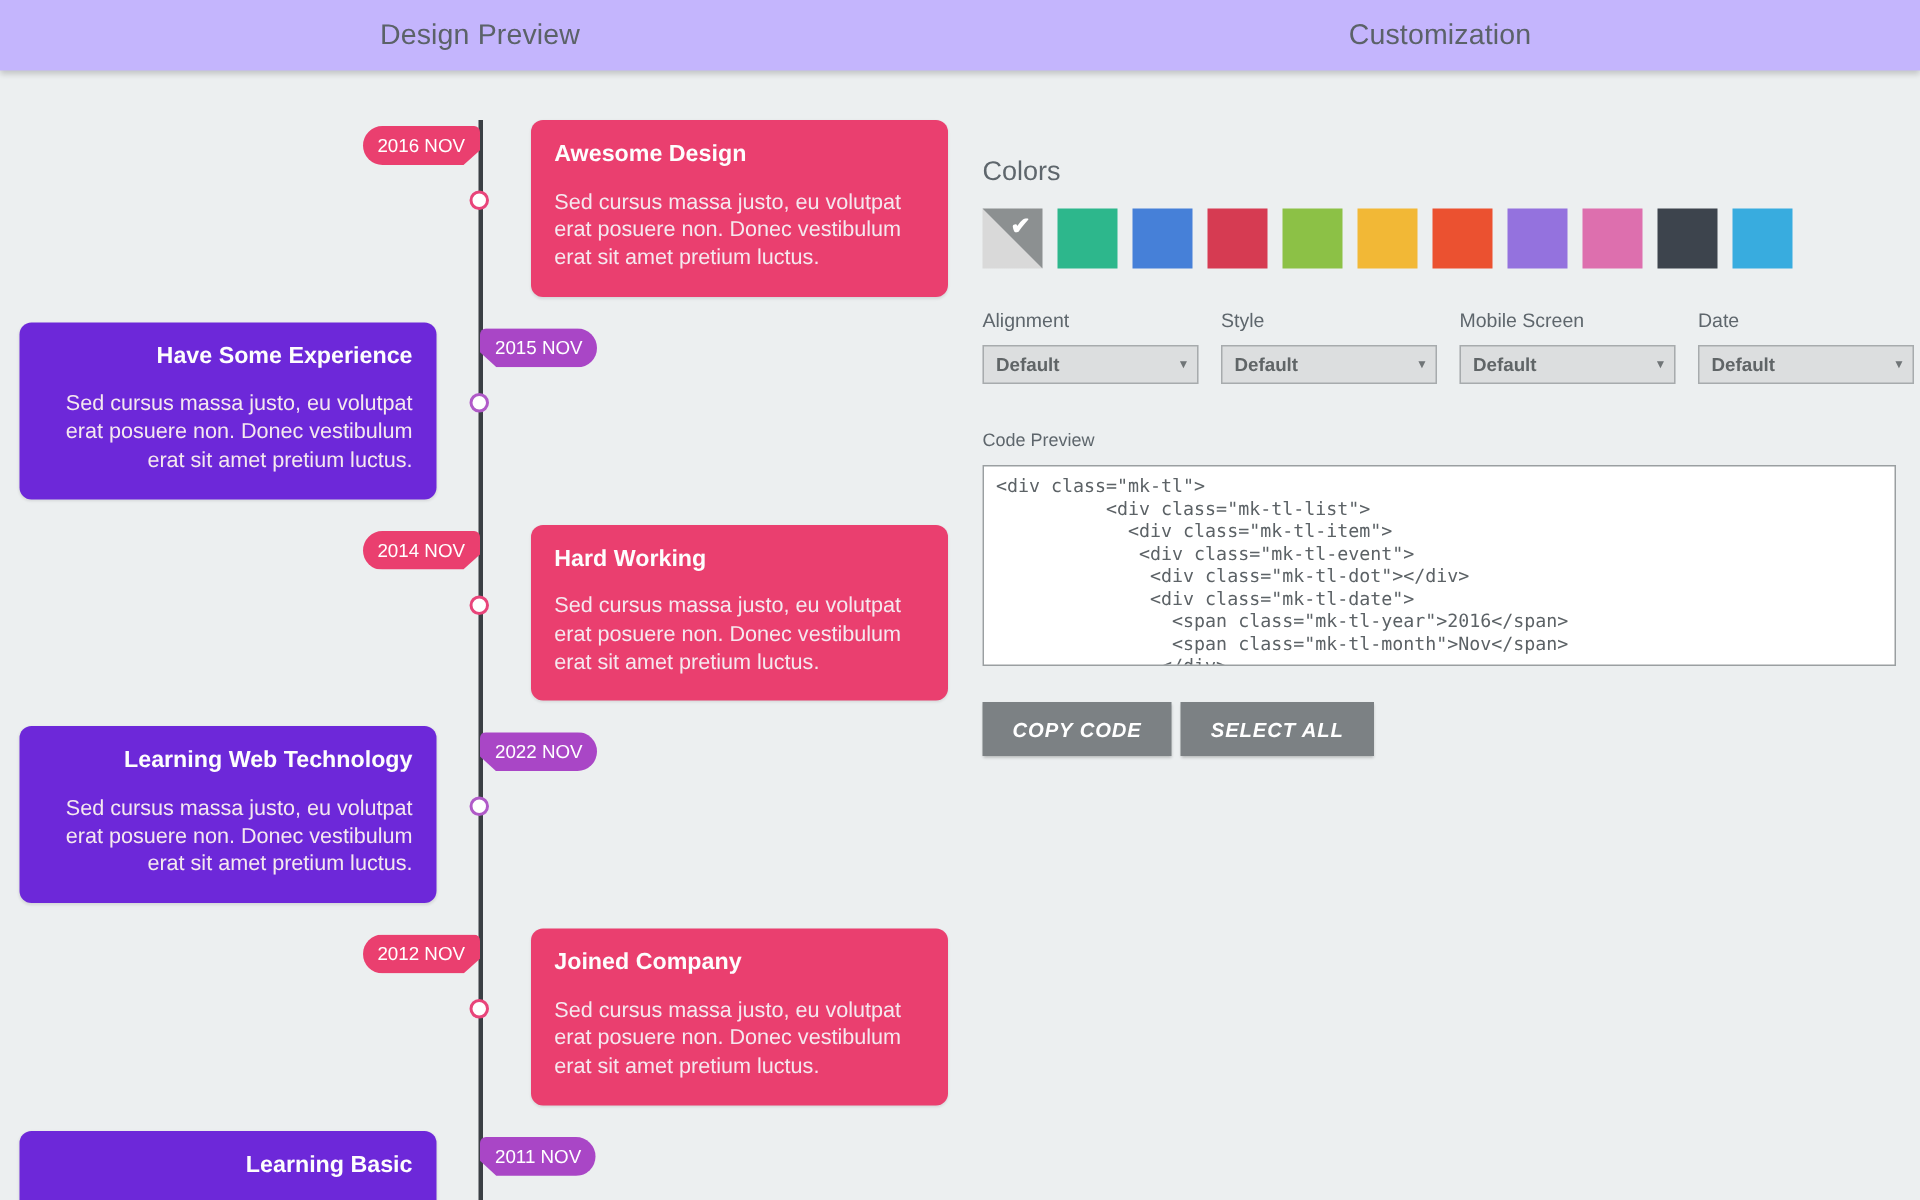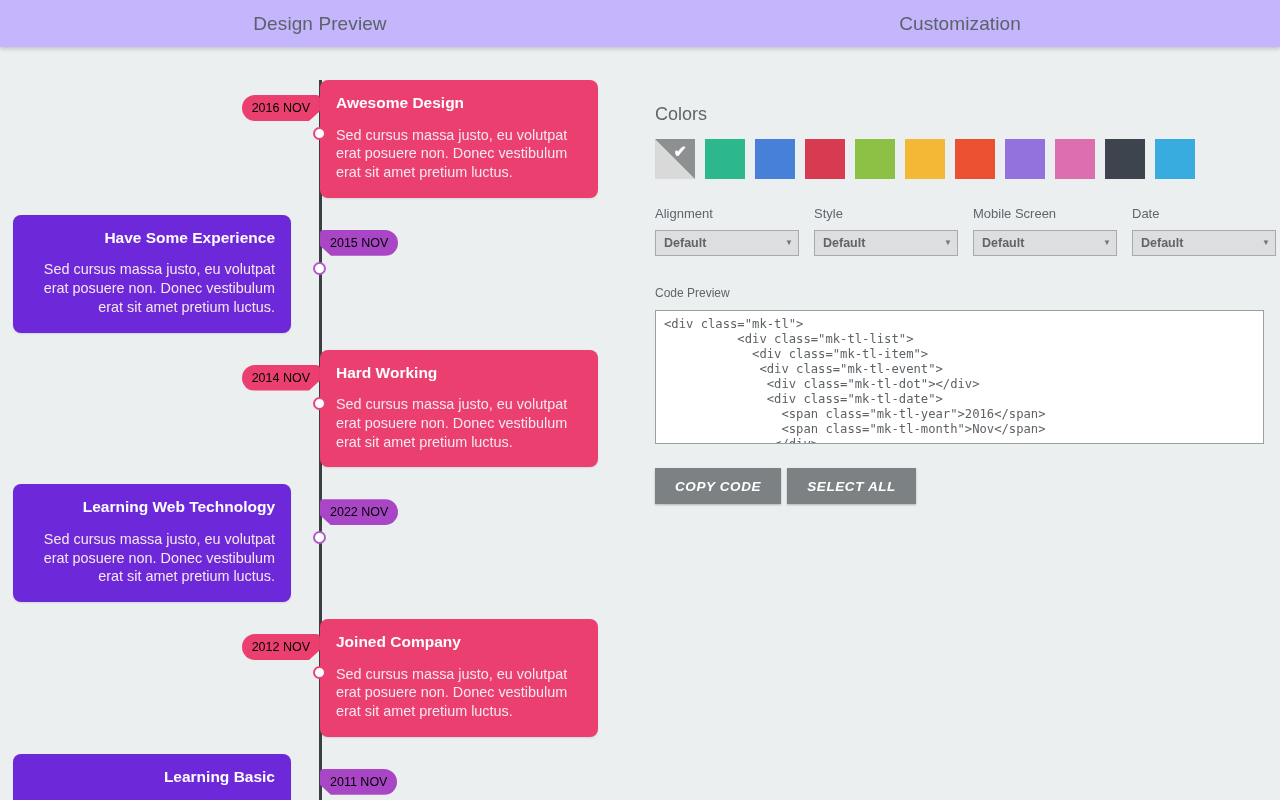--- a/index.html
+++ b/index.html
@@ -75,21 +75,21 @@
     align-items: flex-start;
     margin-bottom: 17px;
   }
   .tl-item .side {
     width: 320px;
     box-sizing: border-box;
     display: flex;
     position: relative;
   }
   .tl-item .side.left  { justify-content: flex-end; padding-right: 29px; }
-  .tl-item .side.right { justify-content: flex-start; }
+  .tl-item .side.right { justify-content: center; padding-left: 25px; }
 
   
   .tl-card {
     width: 278px;
     box-sizing: border-box;
     border-radius: 8px;
     padding: 14px 16px 16px 16px;
     color: #ffffff;
     box-shadow: 0 1px 2px rgba(0,0,0,0.10);
   }
@@ -106,26 +106,26 @@
     font-size: 14.4px;
     line-height: 1.3;
     color: #f5e8ef;
   }
   .tl-card.align-right .tl-title,
   .tl-card.align-right .tl-desc { text-align: right; }
 
   
   .tl-date {
     position: absolute;
-    top: 15px;
+    top: 4px;
     height: 26px;
     line-height: 26px;
     padding: 0 10px;
     font-size: 12.5px;
-    color: #000000;
+    color: #ffffff;
     white-space: nowrap;
     box-sizing: border-box;
   }
   .tl-date.pink   { background: #ea3f6f; }
   .tl-date.purple { background: #a946c6; }
   
   .tl-date.on-left {
     right: 0px;
     border-radius: 13px 4px 0 13px;
     border-bottom-right-radius: 0;

